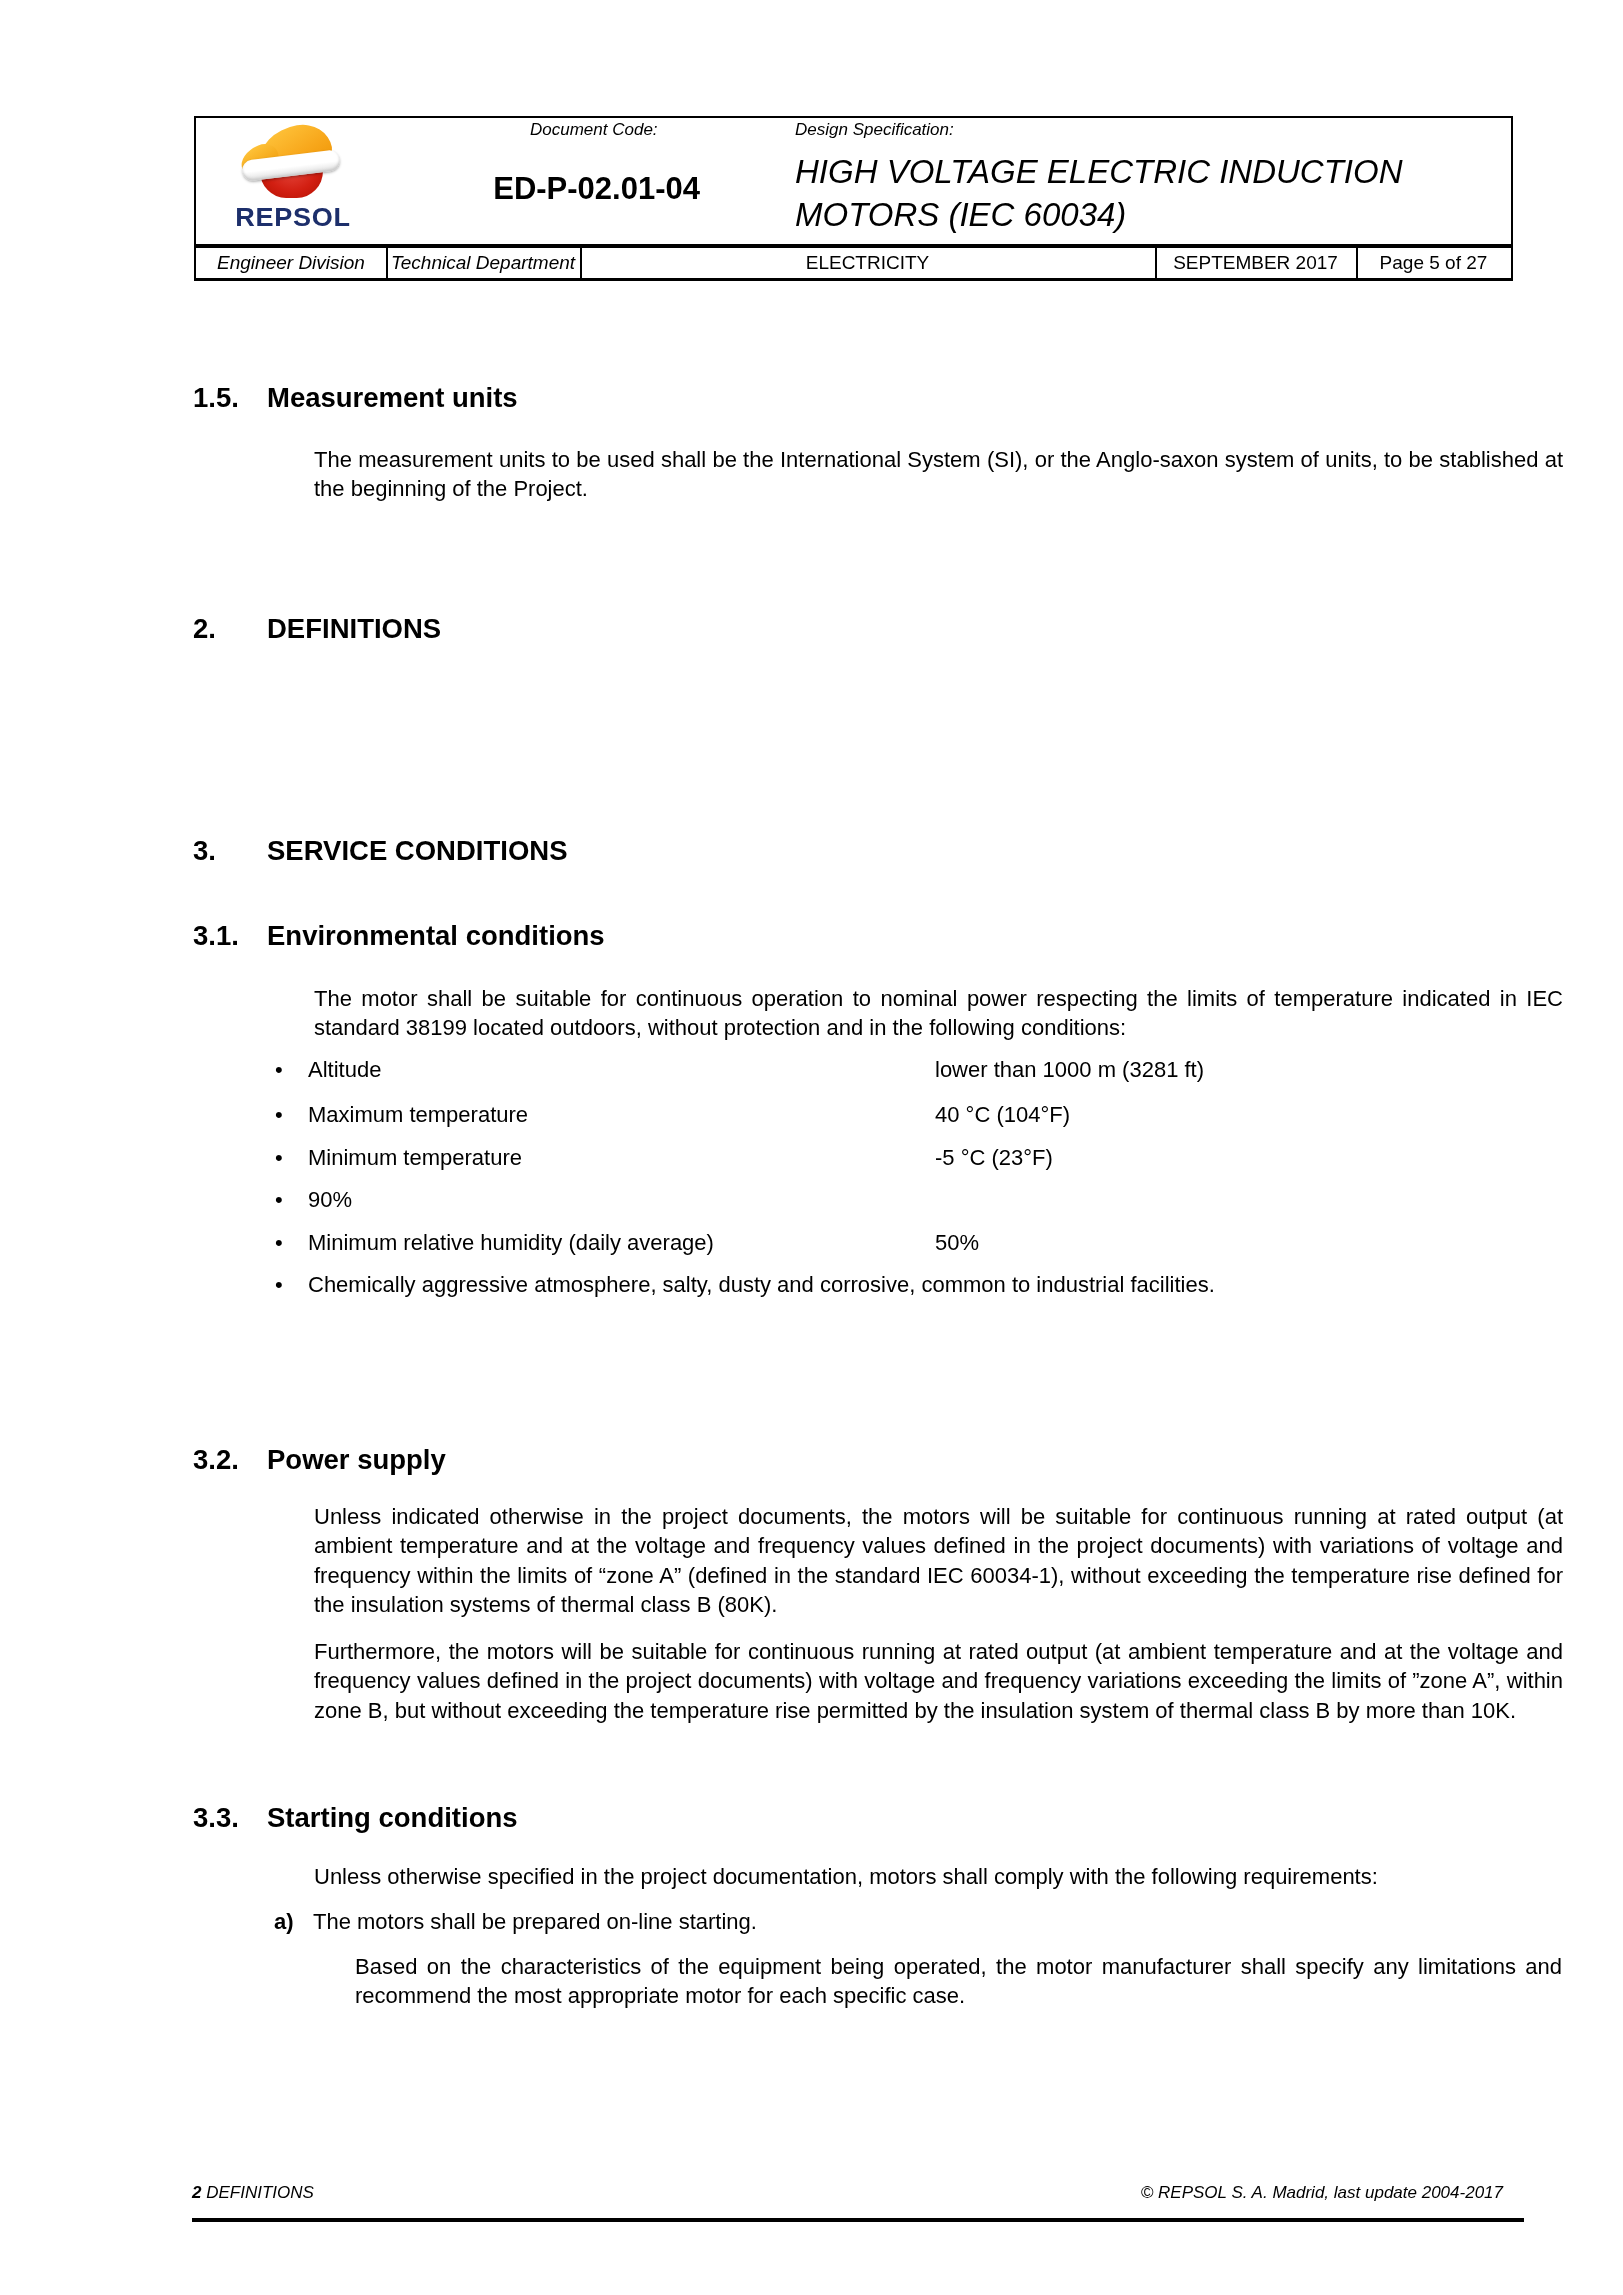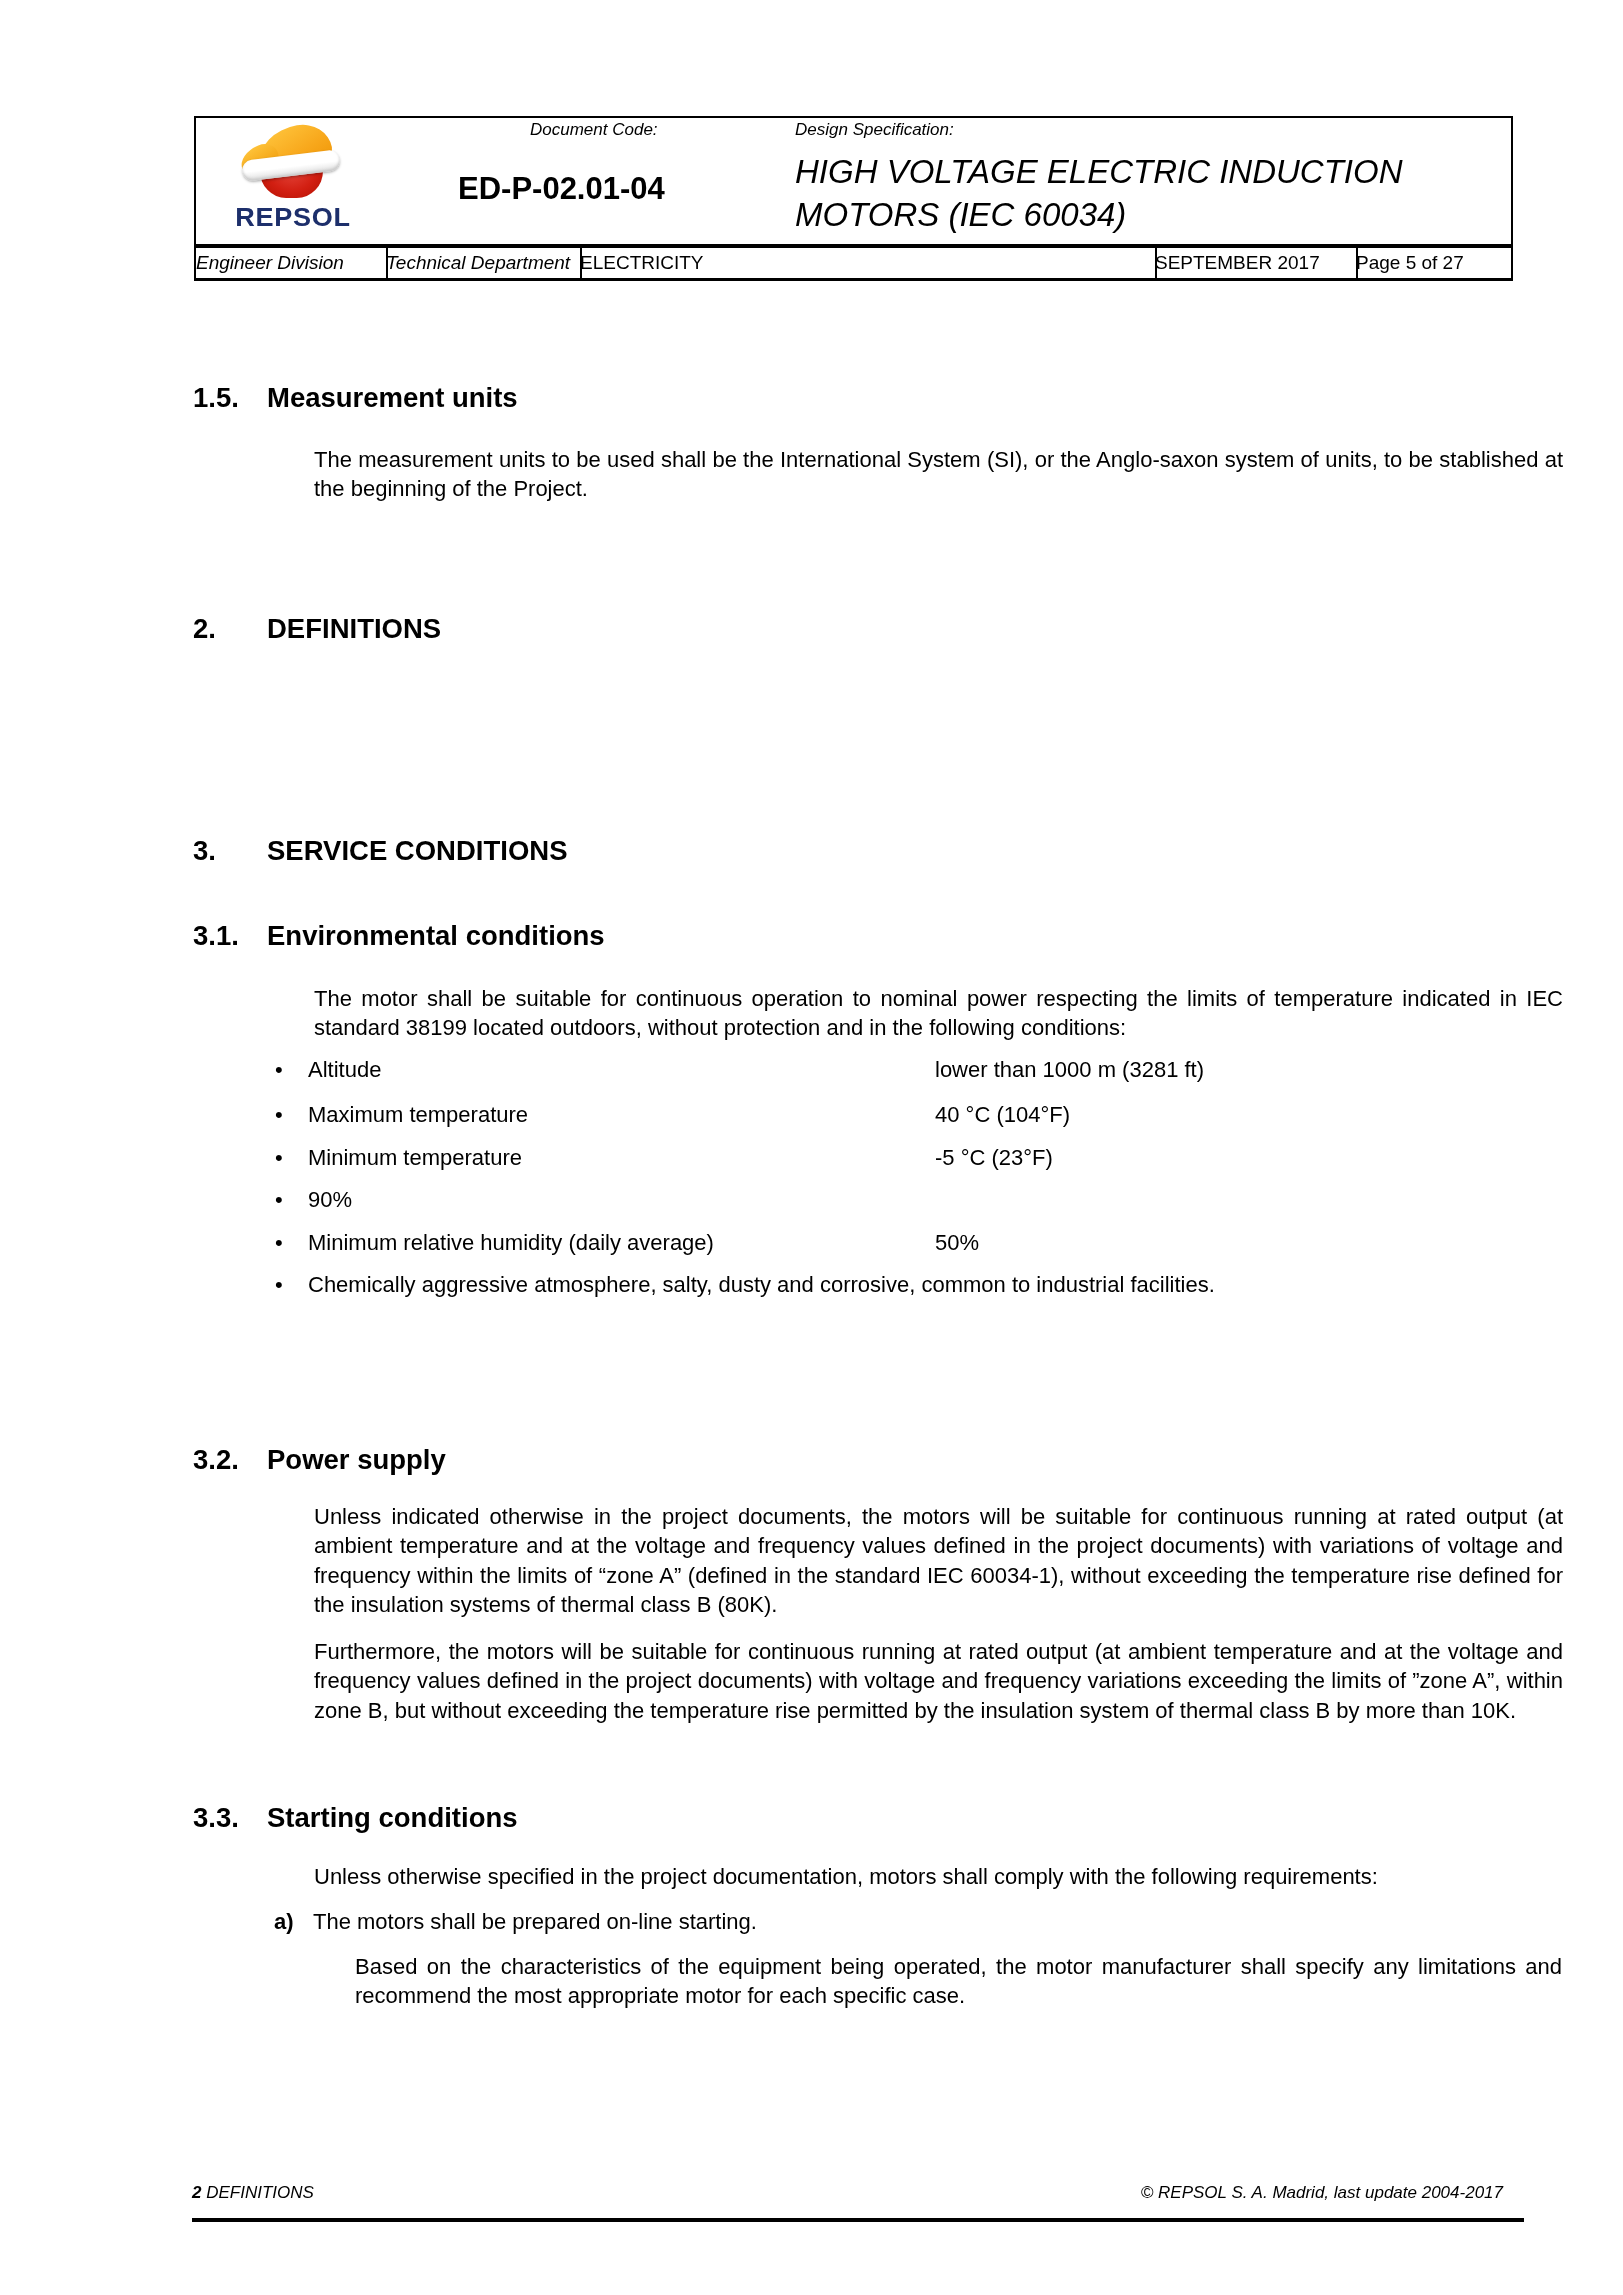--- a/index.html
+++ b/index.html
@@ -5,23 +5,23 @@
   html,body{margin:0;padding:0;background:#888;}
   .page{position:relative;width:1623px;height:2295px;background:#ffffff;
         font-family:"Liberation Sans","DejaVu Sans",sans-serif;color:#000;overflow:hidden;}
 
   
   .hdr-table{position:absolute;left:194px;top:116px;width:1319px;height:165px;
              border:2px solid #000;border-bottom-width:3.9px;box-sizing:border-box;background:#fff;}
   .hdr-divider{position:absolute;left:0;width:100%;top:126px;height:3.9px;background:#000;}
   .vdiv{position:absolute;top:126px;height:34px;width:2px;background:#000;}
   .hdr-label{position:absolute;font-size:17px;line-height:21px;font-style:italic;}
-  .doc-code{position:absolute;font-size:31px;line-height:34px;font-weight:bold;text-align:left;}
+  .doc-code{position:absolute;font-size:31px;line-height:34px;font-weight:bold;text-align:right;}
   .doc-title{position:absolute;font-size:33px;line-height:43px;font-style:italic;}
-  .hdr-cell{position:absolute;top:130px;height:23px;line-height:29px;font-size:19px;}
+  .hdr-cell{position:absolute;top:130px;height:23px;line-height:29px;font-size:19px;text-align:center;}
   .hdr-cell.it{font-style:italic;}
 
   
   .logo{position:absolute;left:33px;top:6.5px;width:128px;height:108px;}
   .flame{position:absolute;left:11.8px;top:0;width:101px;height:75px;}
   .flame-orange{position:absolute;left:18.3px;top:1.3px;width:73px;height:50px;
       background:linear-gradient(155deg,#ffc63e 5%,#f8a81c 55%,#ee9303 95%);
       border-radius:58% 42% 52% 48% / 62% 55% 45% 38%;transform:rotate(-10deg);}
   .flame-wing{position:absolute;left:-1.3px;top:21px;width:39px;height:26px;
       background:linear-gradient(170deg,#ffc63e,#f09a08);

